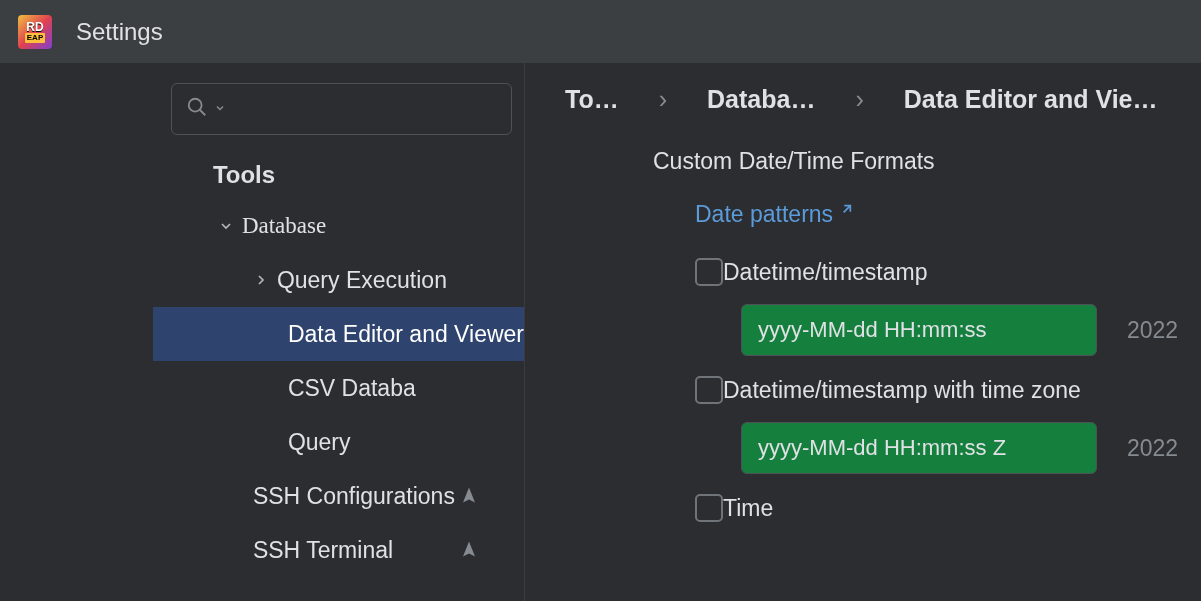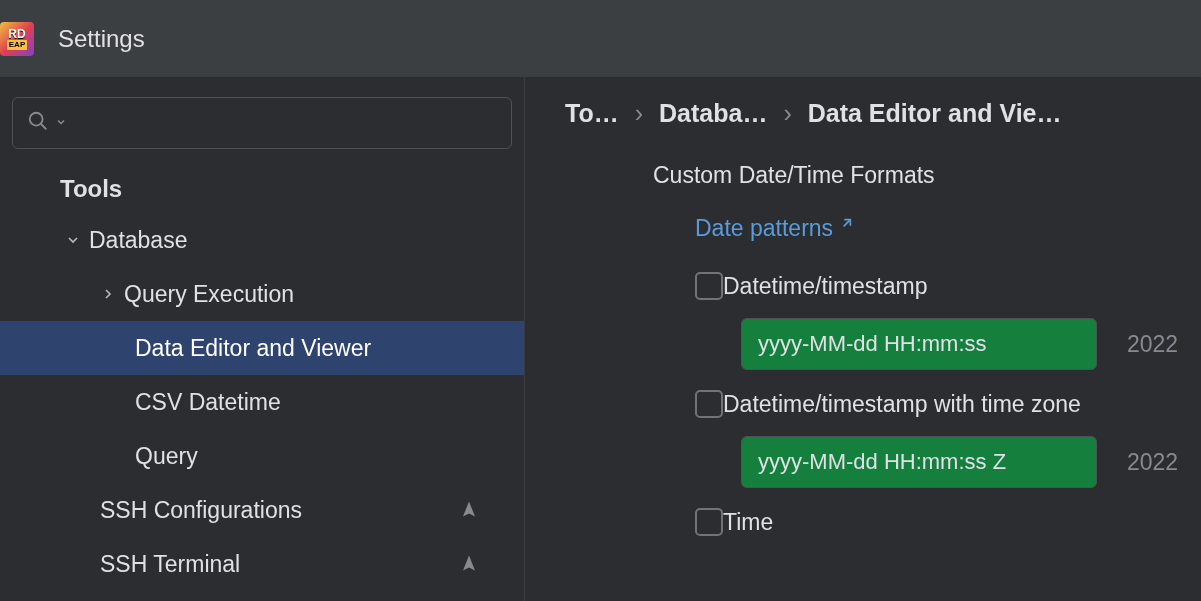--- a/index.html
+++ b/index.html
@@ -11,22 +11,23 @@
       font-family: -apple-system, BlinkMacSystemFont, "Segoe UI", Arial, sans-serif;
       background: #2b2d30;
       color: #dfe1e5;
       width: 1201px;
       height: 601px;
       overflow: hidden;
     }
     .title-bar {
       display: flex;
       align-items: center;
-      height: 77px;
+      height: 63px;
       background: #3c3f41;
+      padding-left: 18px;
       gap: 24px;
     }
     .app-icon {
       width: 34px;
       height: 34px;
       background: linear-gradient(135deg, #f0c040 0%, #e04050 50%, #8040d0 100%);
       border-radius: 4px;
       display: flex;
       flex-direction: column;
       align-items: center;
@@ -55,20 +56,21 @@
     .main-area {
       display: flex;
       height: calc(601px - 63px);
     }
     .sidebar {
       width: 525px;
       background: #2b2d30;
       border-right: 1px solid #393b40;
       display: flex;
       flex-direction: column;
+      align-items: flex-end;
     }
     .search-container {
       padding: 20px 12px 14px 12px;
     }
     .search-box {
       height: 52px;
       background: #2b2d30;
       border: 1px solid #4e5157;
       border-radius: 6px;
       display: flex;
@@ -117,41 +119,42 @@
     }
     .tree-item .chevron {
       width: 18px;
       margin-right: 6px;
       color: #b4b8bf;
       display: flex;
       align-items: center;
     }
     .tree-item.level-1 {
       padding-left: 65px;
+      font-family: Liberation Serif, serif;
     }
     .tree-item.level-2 {
       padding-left: 100px;
     }
     .tree-item.level-3 {
       padding-left: 135px;
     }
     .scope-icon {
       margin-left: auto;
       margin-right: 46px;
       color: #868a91;
     }
     .content {
       flex: 1;
       background: #2b2d30;
       padding: 22px 0 0 40px;
     }
     .breadcrumb {
       display: flex;
       align-items: flex-start;
-      gap: 16px;
+      gap: 40px;
       font-size: 25px;
       font-weight: 700;
       color: #dfe1e5;
       margin-bottom: 34px;
     }
     .breadcrumb-sep {
       color: #868a91;
       font-weight: normal;
     }
     .section-title {
@@ -266,21 +269,21 @@
           </svg>
         </span>
         <span>Query Execution</span>
       </div>
 
       <div class="tree-item level-3 selected">
         <span>Data Editor and Viewer</span>
       </div>
 
       <div class="tree-item level-3">
-        <span>CSV Datetime</span>
+        <span>CSV Databa</span>
       </div>
 
       <div class="tree-item level-3">
         <span>Query</span>
       </div>
 
       <div class="tree-item level-2">
         <span>SSH Configurations</span>
         <span class="scope-icon">
           <svg width="18" height="18" viewBox="0 0 24 24" fill="currentColor">

